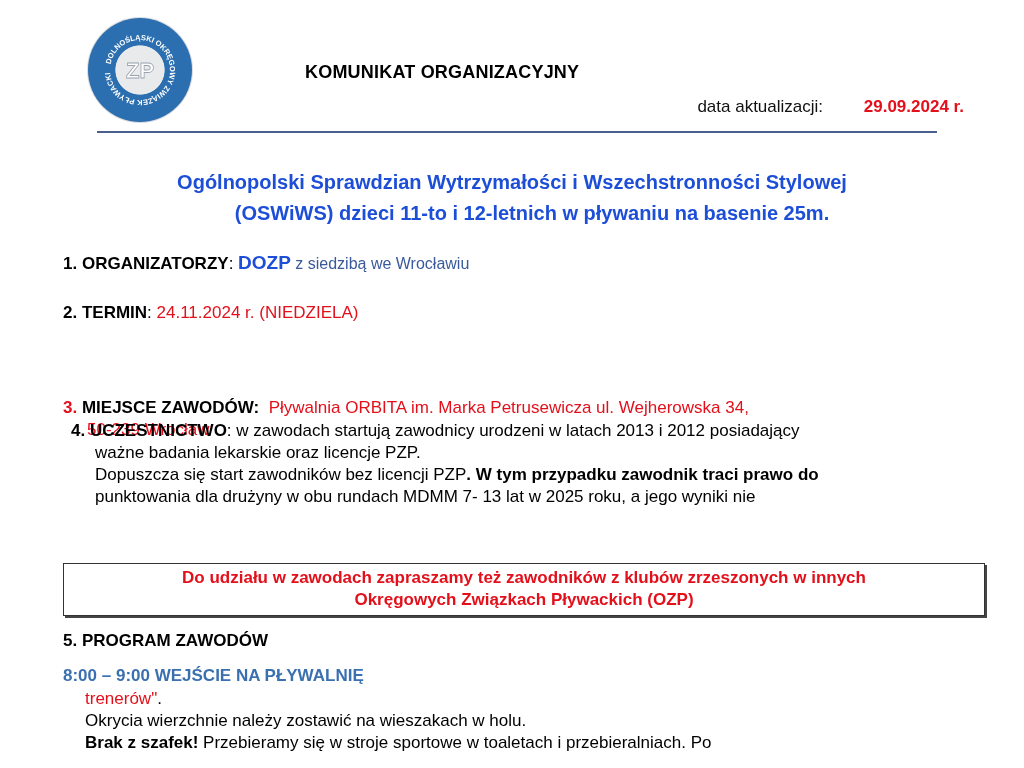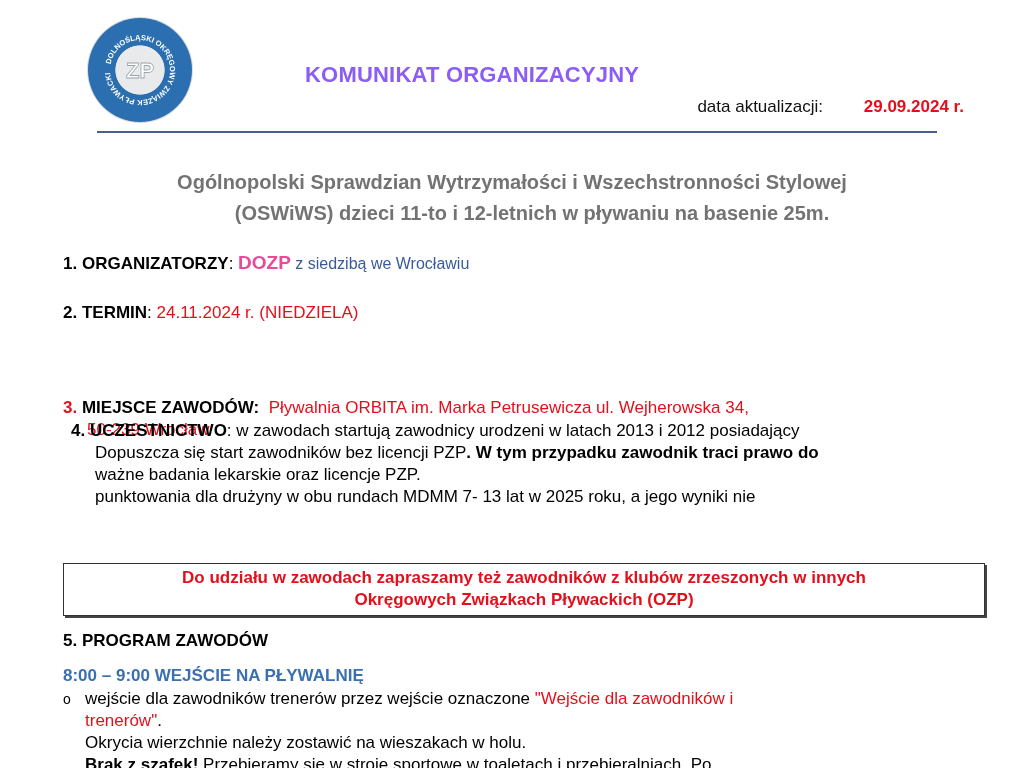--- a/index.html
+++ b/index.html
@@ -7,31 +7,31 @@
     width:1024px; height:768px; overflow:hidden; background:#ffffff;
     font-family:"Liberation Sans", sans-serif; color:#000; position:relative;
   }
   .abs { position:absolute; }
   .logo {
     left:88px; top:18px; width:104px; height:104px; border-radius:50%;
     background:radial-gradient(circle at 50% 50%, #e8eaec 0 33%, #2b6fb0 34% 70%, #1c4f8a 71% 74%, #c9d3de 75% 78%, #ffffff 79%);
     box-shadow:0 0 0 1px #d6dbe2;
   }
   .logo svg { position:absolute; left:0; top:0; }
-  .title { left:305px; top:62px; font-size:22px; font-weight:bold; color:#8b5cf6; letter-spacing:0.2px; }
+  .title { left:305px; top:62px; font-size:18px; font-weight:bold; color:#000000; letter-spacing:0.2px; }
   .update { right:60px; top:97px; font-size:17px; color:#111; }
   .update .date { color:#e3101b; font-weight:bold;margin-left:36px; }
   .hr { left:97px; top:131px; width:840px; height:2px; background:#4a5f8c; }
-  .heading { left:0; width:1024px; top:167px; text-align:center; font-weight:bold; font-size:20px; line-height:31px; color:#737373; }
+  .heading { left:0; width:1024px; top:167px; text-align:center; font-weight:bold; font-size:20px; line-height:31px; color:#1d4ed8; }
   .heading .l2 { padding-left:40px; }
   .sec { left:63px; font-size:17px; line-height:22px; }
   .sec .num { font-weight:bold; }
   .sec .lbl { font-weight:bold; }
   .blue { color:#3a5a9c; }
-  .blue-b { color:#ec4899; font-weight:bold; font-size:19px; }
+  .blue-b { color:#1d4ed8; font-weight:bold; font-size:19px; }
   .red { color:#e3101b; }
   .red-b { color:#e3101b; font-weight:normal; }
   .indent { padding-left:24px; }
   .box {
     left:63px; top:563px; width:920px; height:48px; border:1px solid #333;
     box-shadow:2px 2px 0 #444; text-align:center; font-size:17px; font-weight:bold;
     color:#e3101b; line-height:22px; padding-top:3px;
   }
   .prog-time { left:63px; top:666px; font-size:17px; font-weight:bold; color:#3a6fb0; }
   .bullet { left:63px; top:688px; font-size:17px; line-height:22px; width:900px; }
@@ -73,35 +73,34 @@
 
 <div class="abs sec" style="top:350px;margin-top:47px;">
   <span class="num red">3.</span>
   <span class="lbl">MIEJSCE ZAWODÓW:</span>&nbsp;
   <span class="red-b">Pływalnia ORBITA im. Marka Petrusewicza ul. Wejherowska 34,</span>
   <div class="indent red-b">50-239 Wrocław</div>
 </div>
 
 <div class="abs sec" style="top:420px; width:900px;margin-left:8px;">
   <div><span class="num">4.</span> <span class="lbl">UCZESTNICTWO</span><span>: w zawodach startują zawodnicy urodzeni w latach 2013 i 2012 posiadający</span></div>
+  <div class="indent">ważne badania lekarskie oraz licencje PZP.</div>
   <div class="indent"><span>Dopuszcza się start zawodników bez licencji PZP</span><b>. W tym przypadku zawodnik traci prawo do</b></div>
-  <div class="indent">ważne badania lekarskie oraz licencje PZP.</div>
   <div class="indent">punktowania dla drużyny w obu rundach MDMM  7- 13 lat w 2025 roku, a jego wyniki nie</div>
 </div>
 
 <div class="abs box">
   <div>Do udziału w zawodach zapraszamy też zawodników z klubów zrzeszonych w innych</div>
   <div>Okręgowych Związkach Pływackich (OZP)</div>
 </div>
 
 <div class="abs sec" style="top:630px;">
   <span class="num">5.</span>
   <span class="lbl">PROGRAM ZAWODÓW</span>
 </div>
 
 <div class="abs prog-time">8:00 – 9:00   WEJŚCIE NA PŁYWALNIĘ</div>
 
 <div class="abs bullet">
-  <div><span class="o">o</span><span>wejście dla zawodników trenerów przez wejście oznaczone </span><span class="red-b">"Wejście dla zawodników i</span></div>
   <div style="padding-left:22px;"><span class="red-b">trenerów"</span><span>.</span></div>
   <div style="padding-left:22px;">Okrycia wierzchnie należy zostawić na wieszakach w holu.</div>
   <div style="padding-left:22px;"><b>Brak z szafek!</b><span> Przebieramy się w stroje sportowe w toaletach i przebieralniach. Po</span></div>
 </div>
 
 </body></html>

